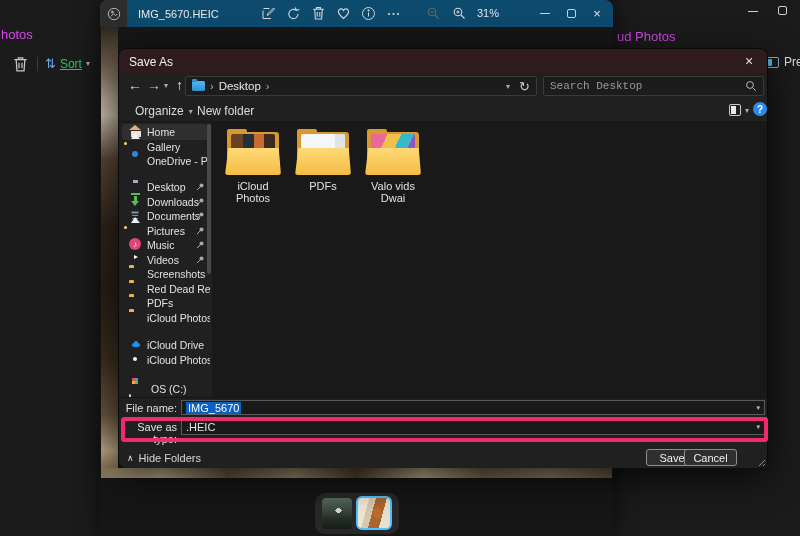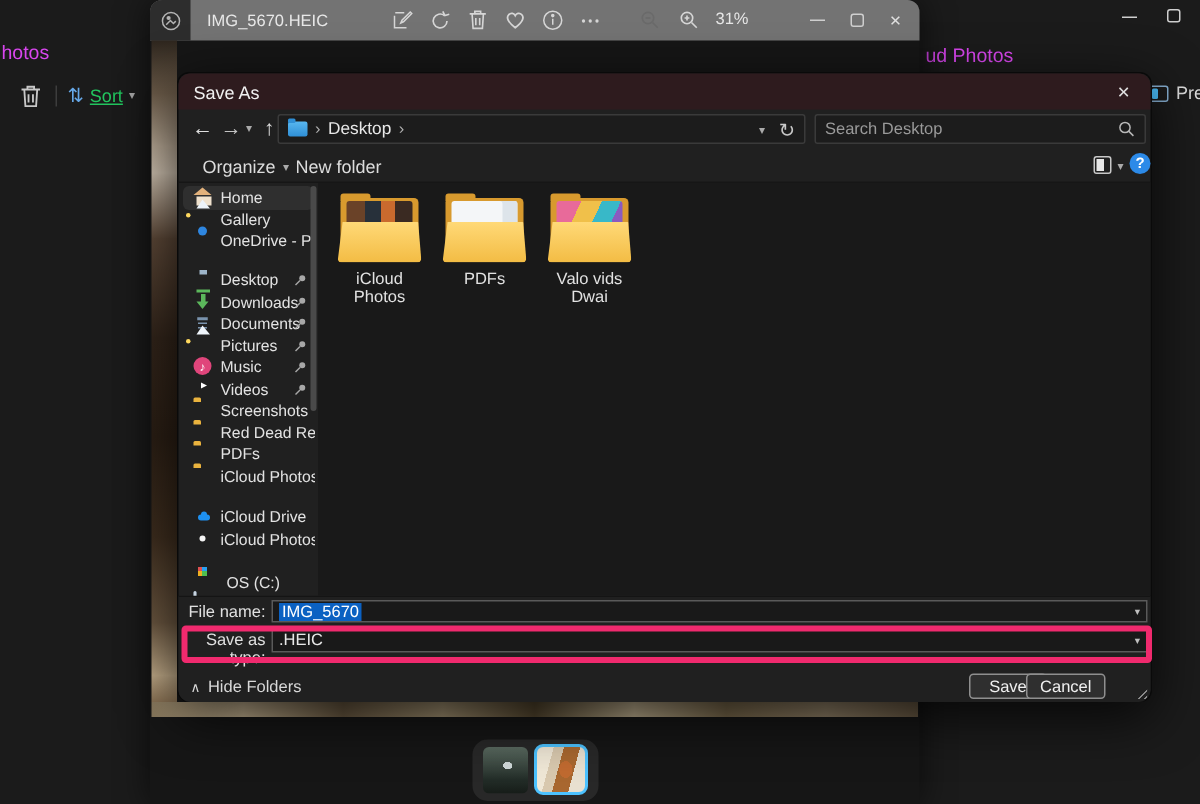--- a/index.html
+++ b/index.html
@@ -24,21 +24,21 @@
     background:
       radial-gradient(6px 5px at 46% 26%, #2d3a1e 0 60%, rgba(0,0,0,0) 61%),
       radial-gradient(26px 18px at 42% 45%, #d86f35 0 42%, rgba(0,0,0,0) 43%),
       radial-gradient(14px 9px at 28% 84%, #ddd8cc 0 60%, rgba(0,0,0,0) 61%),
       radial-gradient(36px 26px at 44% 52%, #8e9dab 0 70%, rgba(0,0,0,0) 71%),
       linear-gradient(135deg, #3a3029, #221b16); }
   .card-label { font-size:11px; color:#d6d6d6; }
 
   
   .viewer { background:#161616; border-radius:8px 8px 0 0; box-shadow:0 0 22px rgba(0,0,0,.6); }
-  .v-titlebar { background:#737373; border-radius:8px 8px 0 0; }
+  .v-titlebar { background:#0c4a6e; border-radius:8px 8px 0 0; }
   .v-apptile { width:27px; height:27px; background:#2d2d2d; border-radius:8px 0 0 0;
     display:flex; align-items:center; justify-content:center; }
   .v-title { font-size:11px; color:#e8e8e8; }
   .v-tools { display:flex; gap:9px; align-items:center; }
   .v-tools .tbtn { width:16px; height:16px; display:flex; align-items:center; justify-content:center; }
   .zoom-pct { font-size:11px; color:#e6e6e6; }
   .v-ctrls { display:flex; align-items:center; }
   .v-ctrls .cbtn { width:26px; height:27px; display:flex; align-items:center; justify-content:center; }
   .close-x { font-size:13px; color:#e0e0e0; }
   .sliver-left { background:linear-gradient(180deg,#2e261e 0%,#6a5a48 8%,#b5a693 16%,#c9bcab 20%,
@@ -64,21 +64,21 @@
     display:flex; align-items:center; padding:0 6px; }
   .bc-folder { width:13px; height:10px; border-radius:1.5px; position:relative;
     background:linear-gradient(180deg,#58b7f0,#2f8fd6); }
   .bc-folder::before { content:""; position:absolute; top:-2px; left:0; width:5px; height:3px;
     background:#2f8fd6; border-radius:1px; }
   .bc-sep { color:#b0b0b0; font-size:11px; margin:0 5px; }
   .bc-text { font-size:11.5px; color:#e8e8e8; }
   .addr-right { margin-left:auto; display:flex; align-items:center; gap:9px; color:#c8c8c8; }
   .refresh { font-size:13px; }
   .search-input { flex:1; background:transparent; border:none; outline:none;
-    font-family:Liberation Sans, sans-serif; font-size:11px; color:#cfcfcf; }
+    font-family:Liberation Mono, monospace; font-size:11px; color:#cfcfcf; }
   .search-input::placeholder { color:#9a9a9a; }
   .tb-label { font-size:12px; color:#dcdcdc; }
   .view-icon { width:12px; height:12px; border:1px solid #c8c8c8; border-radius:2px; position:relative; }
   .view-icon::before { content:""; position:absolute; left:1px; top:1px; bottom:1px; width:5px; background:#e8e8e8; }
   .help-circle { width:14px; height:14px; border-radius:50%; background:var(--help-blue,#2c8ae8);
     color:#fff; font-size:10px; font-weight:bold; display:flex; align-items:center; justify-content:center; }
   .d-body-main { background:#191919; }
   .sb-item { position:absolute; left:0; width:93px; height:14px; }
   .sb-item .sel-bg { position:absolute; left:3px; top:-1px; width:87px; height:16px; background:#2f2f2f; border-radius:4px; }
   .sb-ic { position:absolute; left:10px; top:0; width:13px; height:13px; }

